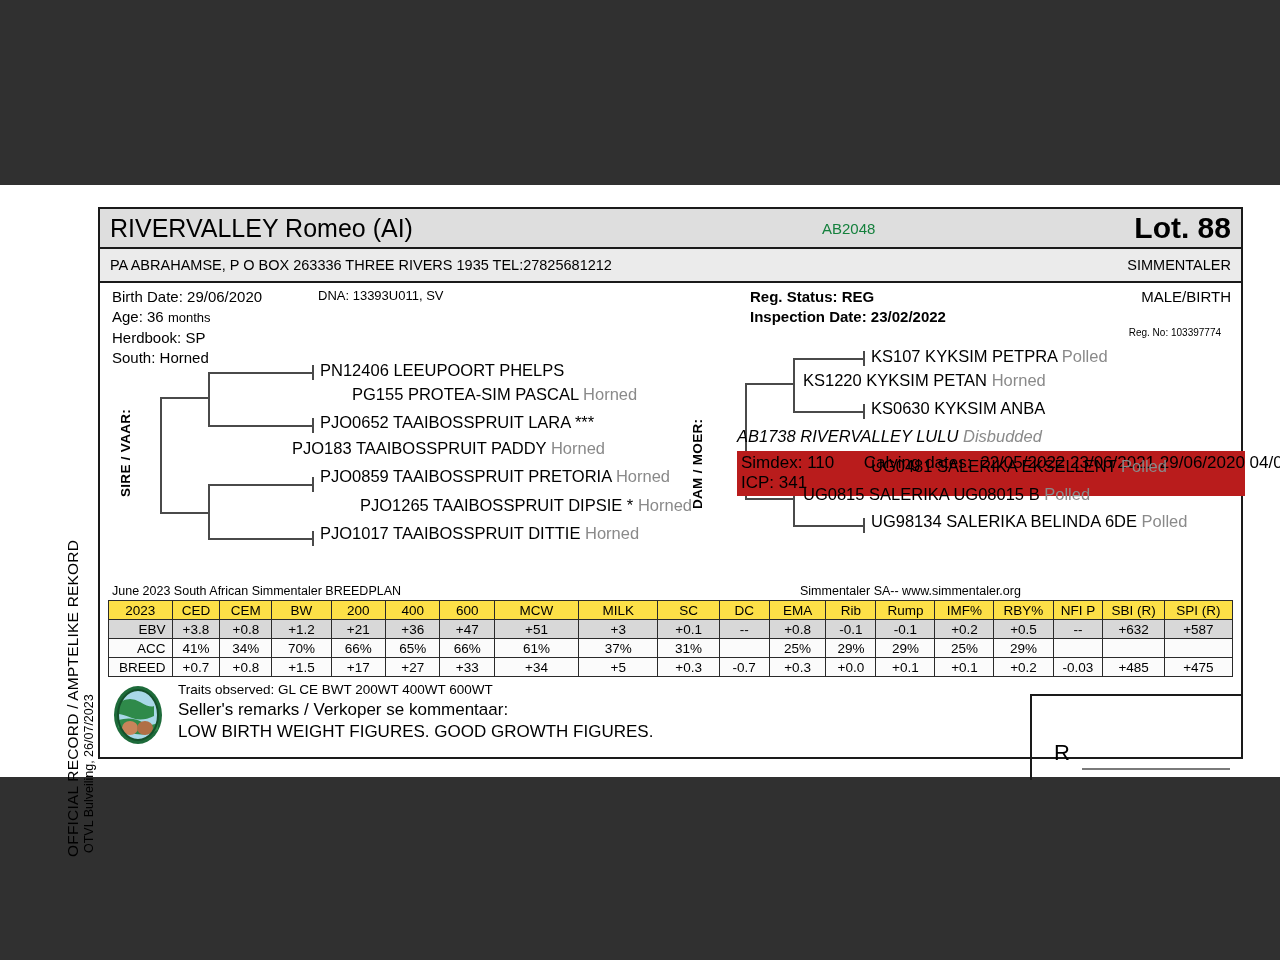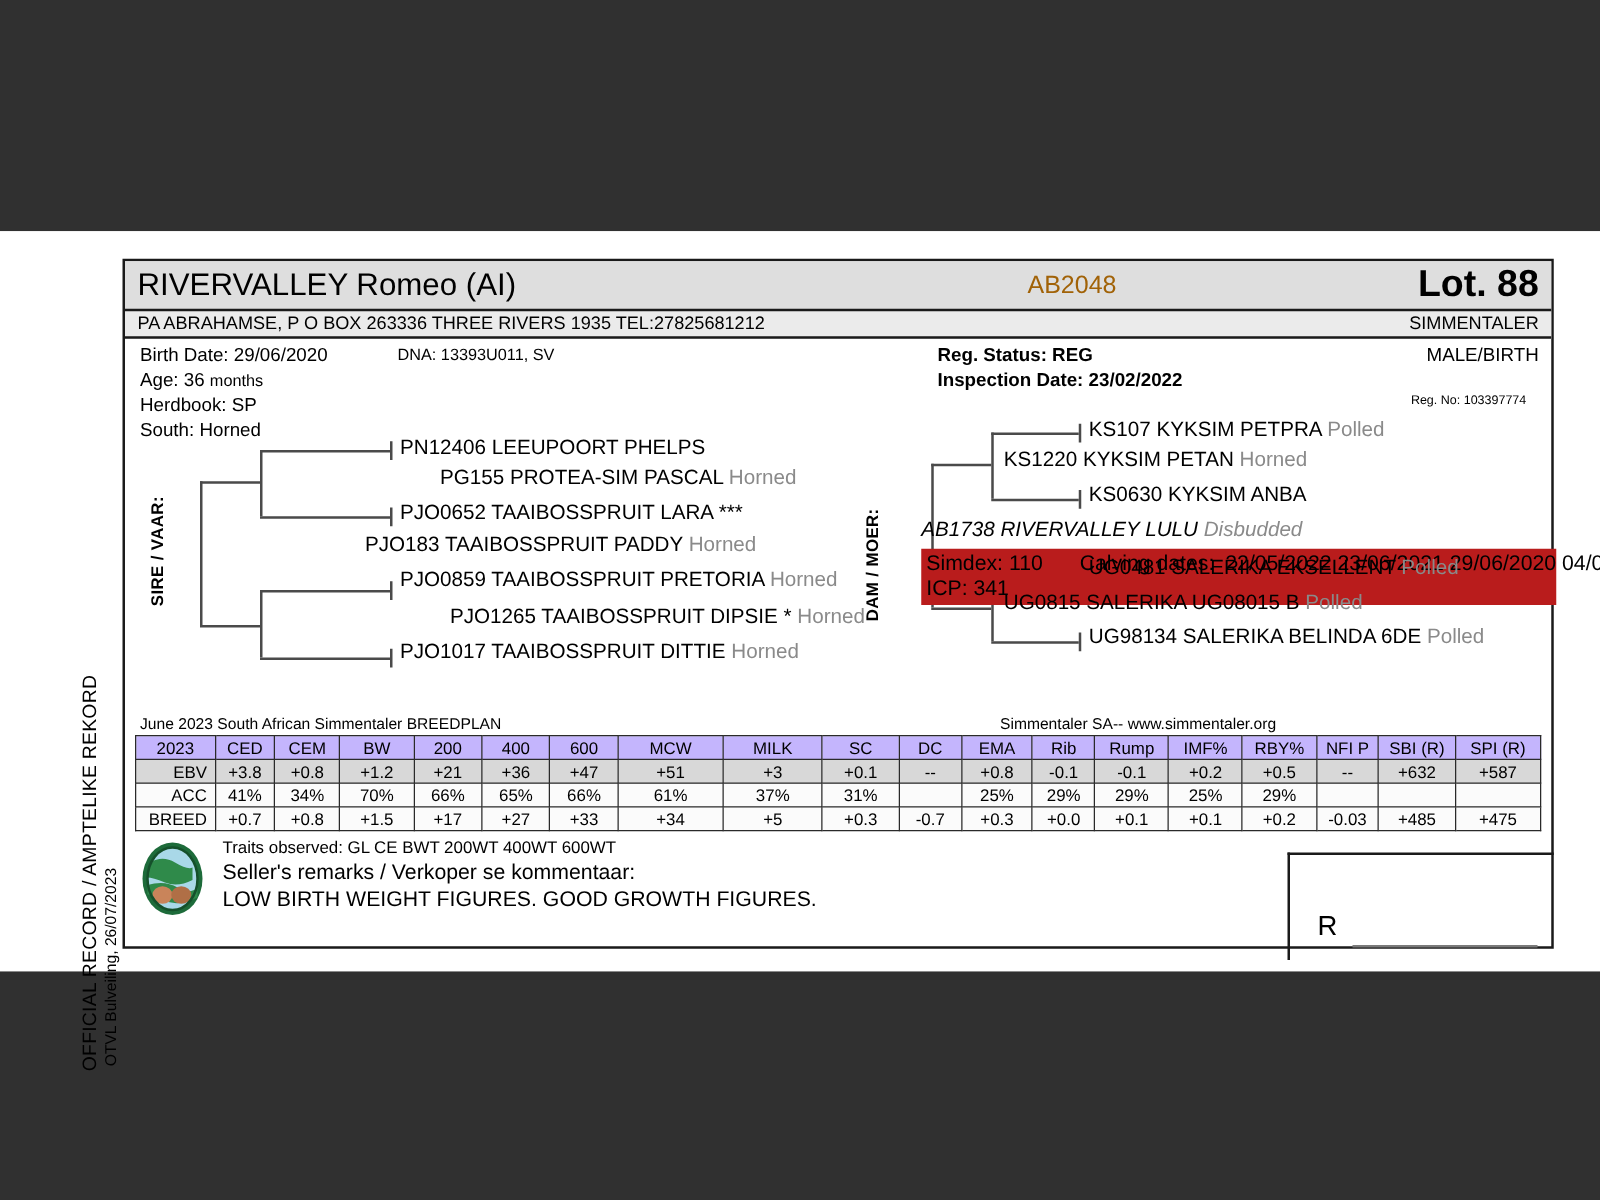--- a/index.html
+++ b/index.html
@@ -57,29 +57,29 @@
   }
   .row-title{
     display:flex;align-items:center;
     height:40px;
     background:#dedede;
     border-bottom:2px solid #1a1a1a;
     padding:0 10px;
     box-sizing:border-box;
   }
   .title-name{font-size:25px;color:#000;flex:0 0 auto;}
-  .title-id{font-size:20px;color:#a16207;position:absolute;left:722px;}
+  .title-id{font-size:15px;color:#15803d;position:absolute;left:722px;}
   .title-lot{font-size:30px;font-weight:bold;color:#000;margin-left:auto;}
 
   .row-breeder{
     display:flex;align-items:center;
     height:22px;
     background:#ebebeb;
     border-bottom:2px solid #1a1a1a;
-    padding:4px 10px;
+    padding:16px 10px;
     box-sizing:border-box;
     font-size:14.5px;
   }
   .row-breeder .right{margin-left:auto;}
 
   
   .details{position:relative;height:86px;padding:4px 10px 0 10px;box-sizing:border-box;font-size:15px;}
   .det-left{position:absolute;left:12px;top:4px;line-height:20px;}
   .det-dna{position:absolute;left:218px;top:5px;font-size:13px;}
   .det-mid{position:absolute;left:650px;top:4px;line-height:20px;font-weight:bold;}
@@ -121,21 +121,21 @@
   }
   table.bp td{
     border:1px solid #2a2a2a;
     text-align:center;
     height:18px;
     padding:0;
     background:#fbfbfb;
     color:#000;
   }
   table.bp tr.ebv td{background:#d8d8d8;}
-  table.bp tr.hdr td{background:#c4b5fd;margin-left:16px;}
+  table.bp tr.hdr td{background:#fde047;margin-left:16px;}
   table.bp td.lab{text-align:right;padding-right:6px;}
   table.bp tr.hdr td.lab{text-align:center;padding-right:0;}
 
   
   .remarks{position:relative;height:96px;margin-top:3px;}
   .logo{
     position:absolute;left:12px;top:4px;width:52px;height:62px;
   }
   .rm-traits{position:absolute;left:78px;top:2px;font-size:13.5px;}
   .rm-head{position:absolute;left:78px;top:20px;font-size:17px;}

